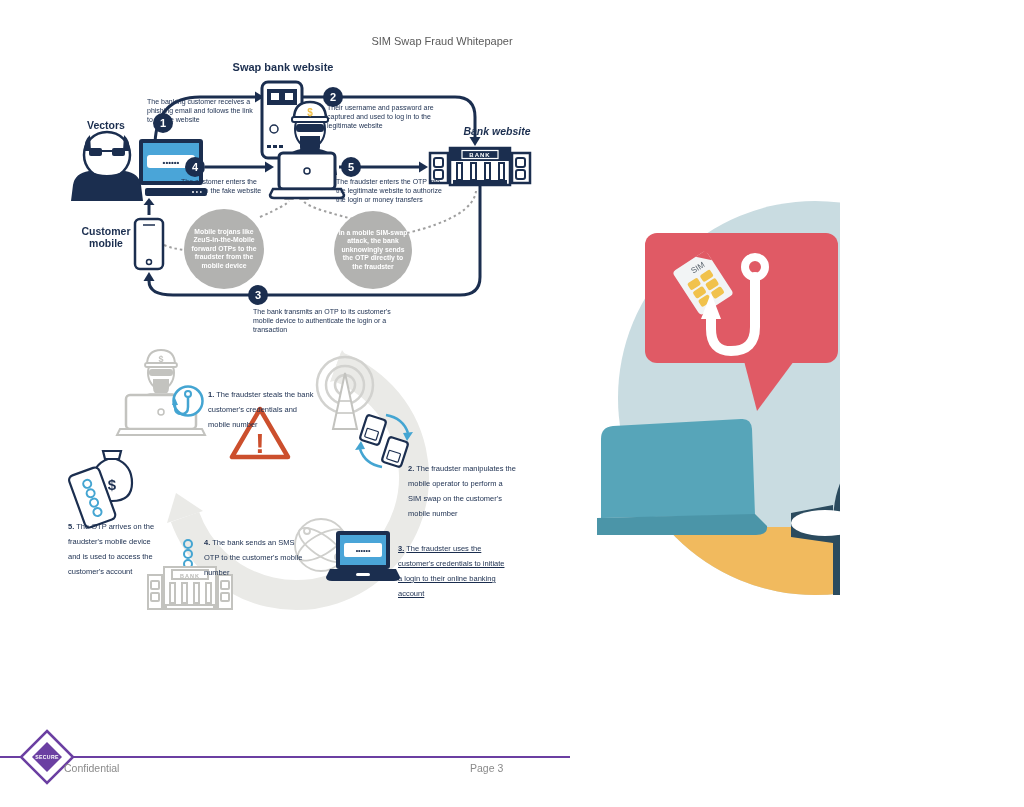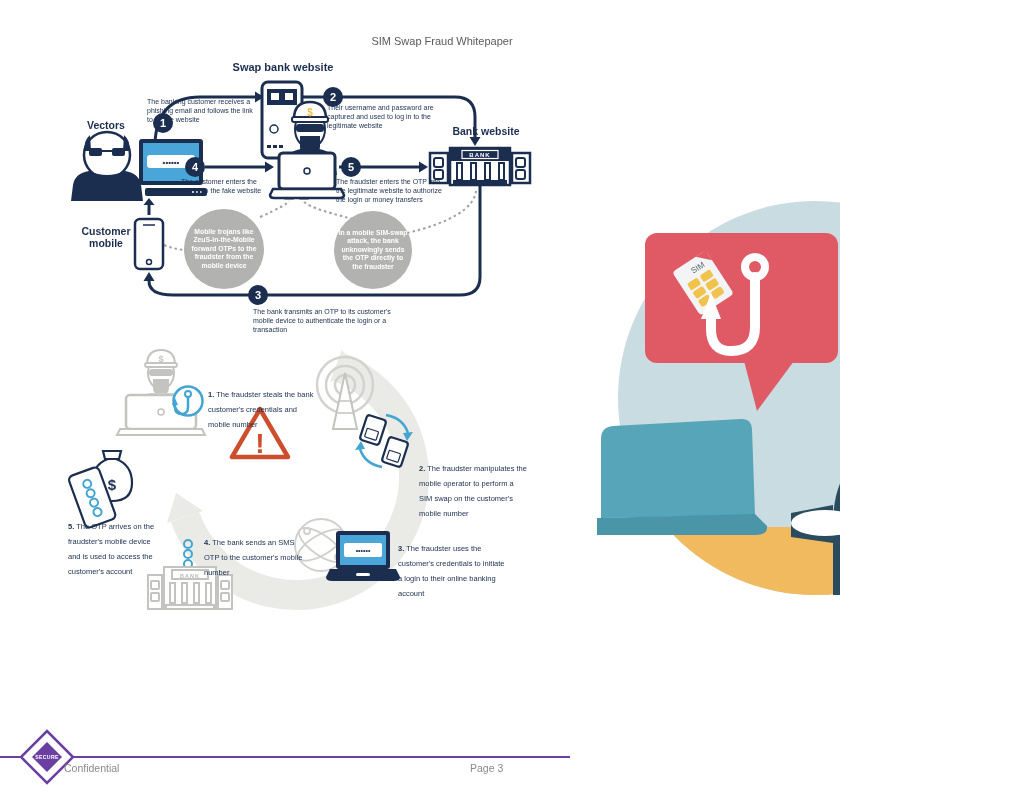--- a/index.html
+++ b/index.html
@@ -133,21 +133,21 @@
         <rect x="416" y="108" width="5" height="17" fill="none" stroke="#1b2e4f" stroke-width="2"></rect>
         <rect x="430" y="108" width="5" height="17" fill="none" stroke="#1b2e4f" stroke-width="2"></rect>
         <rect x="444" y="108" width="5" height="17" fill="none" stroke="#1b2e4f" stroke-width="2"></rect>
         <rect x="398" y="125" width="54" height="4" fill="#1b2e4f"></rect>
       </g>
     </svg>
 
     <div class="abs lbl" style="top:6px;left:155px;width:146px;font-size:11px;">Swap bank website</div>
     <div class="abs lbl" style="top:64px;left:12px;width:78px;">Vectors</div>
     <div class="abs lbl" style="top:170px;left:12px;width:78px;">Customer mobile</div>
-    <div class="abs lbl" style="top:70px;left:385px;width:92px;">Bank website</div>
+    <div class="abs lbl" style="top:70px;left:396px;width:92px;font-style:italic;">Bank website</div>
 
     <div class="abs st" style="top:42px;left:92px;width:112px;">The banking customer receives a phishing email and follows the link to a fake website</div>
     <div class="abs st" style="top:48px;left:272px;width:120px;">Their username and password are captured and used to log in to the legitimate website</div>
     <div class="abs st" style="top:122px;left:126px;width:86px;">The customer enters the OTP into the fake website</div>
     <div class="abs st" style="top:122px;left:281px;width:112px;">The fraudster enters the OTP into the legitimate website to authorize the login or money transfers</div>
     <div class="abs st" style="top:252px;left:198px;width:152px;">The bank transmits an OTP to its customer's mobile device to authenticate the login or a transaction</div>
 
     <div class="abs note" style="top:154px;left:129px;width:80px;height:80px;">Mobile trojans like ZeuS-in-the-Mobile forward OTPs to the fraudster from the mobile device</div>
     <div class="abs note" style="top:156px;left:279px;width:78px;height:78px;">In a mobile SIM-swap attack, the bank unknowingly sends the OTP directly to the fraudster</div>
 
@@ -265,23 +265,23 @@
         <rect x="126" y="248" width="5" height="20"></rect>
         <rect x="138" y="248" width="5" height="20"></rect>
         <rect x="98" y="270" width="48" height="4"></rect>
       </g>
       <text x="122" y="242.5" font-size="5.5" font-weight="bold" fill="#b9b9b5" text-anchor="middle" letter-spacing="1">BANK</text>
     </svg>
 
 
     <div class="abs st" style="top:52px;left:140px;width:108px;">
       <b>1.</b><span>The fraudster steals the bank customer's credentials and mobile number</span></div>
-    <div class="abs st" style="top:126px;left:351px;width:108px;">
+    <div class="abs st" style="top:126px;left:340px;width:108px;">
       <b>2.</b><span>The fraudster manipulates the mobile operator to perform a SIM swap on the customer's mobile number</span></div>
-    <div class="abs st" style="top:206px;left:330px;width:112px;">
+    <div class="abs st" style="top:206px;left:330px;width:112px;text-decoration:underline;">
       <b>3.</b><span>The fraudster uses the customer's credentials to initiate a login to their online banking account</span></div>
     <div class="abs st" style="top:200px;left:136px;width:100px;">
       <b>4.</b><span>The bank sends an SMS OTP to the customer's mobile number</span></div>
     <div class="abs st" style="top:184px;left:0px;width:92px;">
       <b>5.</b><span>The OTP arrives on the fraudster's mobile device and is used to access the customer's account</span></div>
   </div>
 
 
   <div class="abs" style="top:195px;left:605px;width:420px;height:412px;">
     <svg width="420" height="412" viewBox="0 0 420 412">

